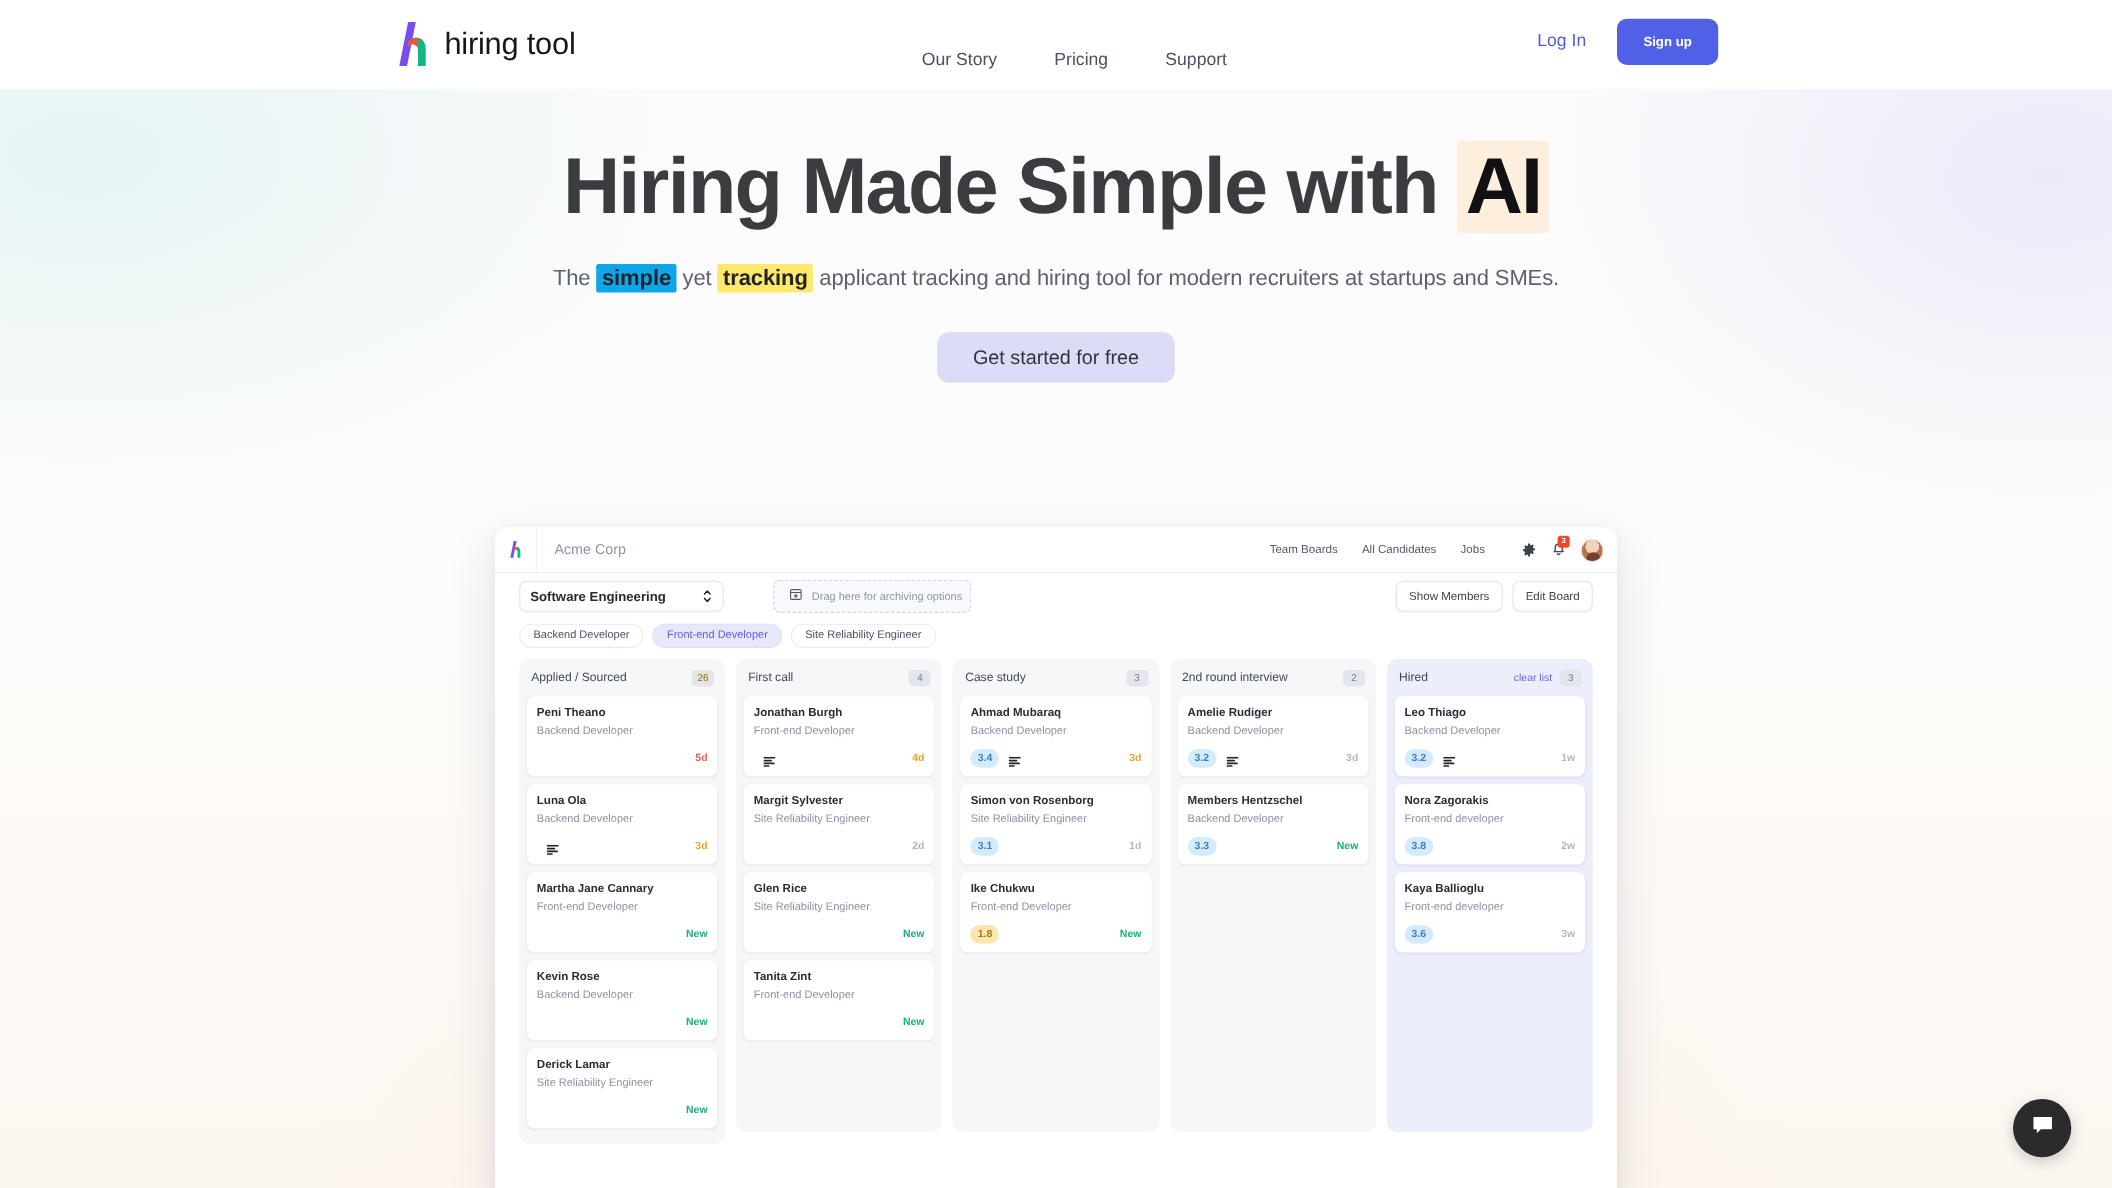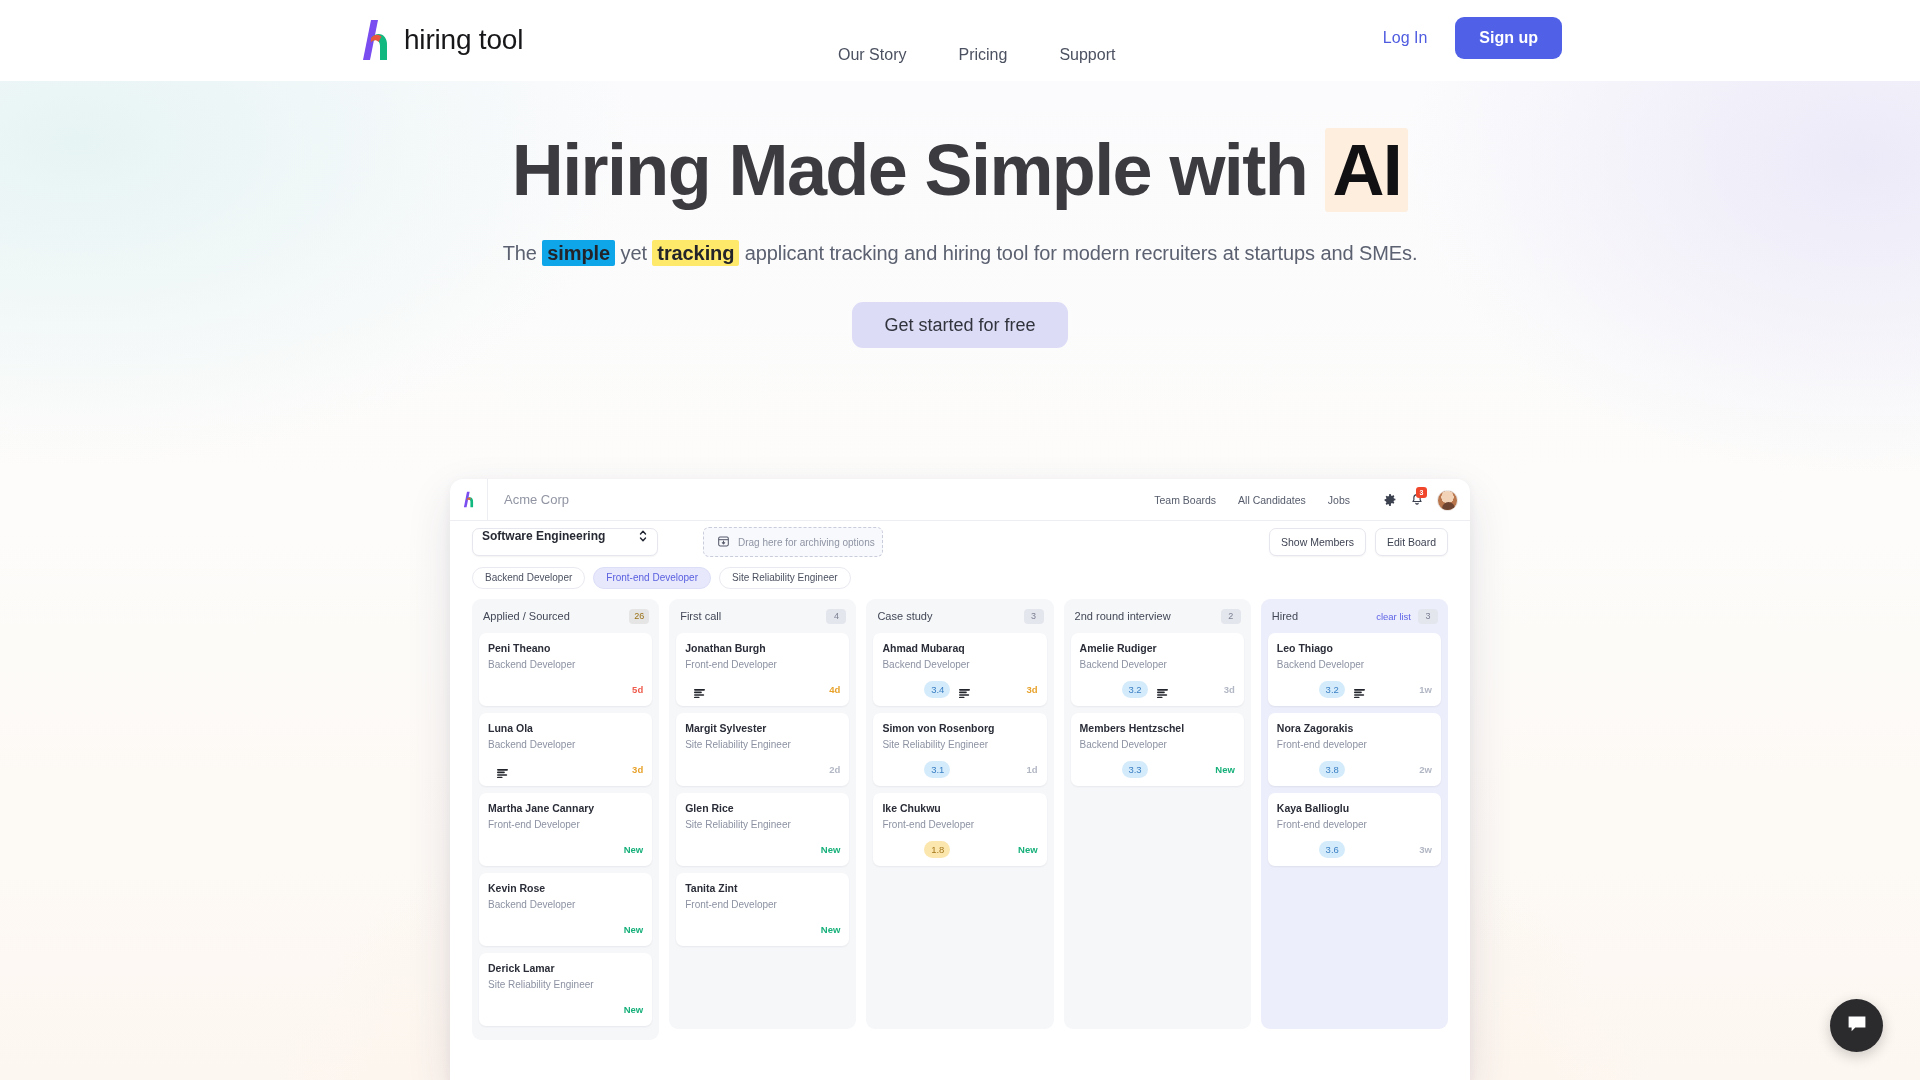--- a/index.html
+++ b/index.html
@@ -31,21 +31,21 @@
   .brand-mark { width: 34px; height: 44px; display: block; }
   .brand-word { font-size: 28px; color: #17171a; letter-spacing: -0.2px; }
 
   .nav-links { position: absolute; left: 838px; top: 46px; display: flex; gap: 52px; }
   .nav-links a { font-size: 16px; color: #4b5160; text-decoration: none; cursor: pointer; }
 
   .auth { position: absolute; right: 358px; top: 17px; display: flex; align-items: center; gap: 22px; }
   .login-link { font-size: 16px; color: #4f5ce0; text-decoration: none; cursor: pointer; padding: 0 6px; }
   .signup-btn {
     background: #5061e8; color: #fff; border: none; border-radius: 9px;
-    font-size: 16px; font-weight: bold; padding: 0 24px; height: 42px;
+    font-size: 12px; font-weight: bold; padding: 0 24px; height: 42px;
     font-family: "Liberation Sans", sans-serif; cursor: pointer;
   }
 
   
   .hero { position: absolute; left: 0; top: 81px; width: 1920px; text-align: center; z-index: 5; }
   .headline {
     margin-top: 50px;
     font-size: 72px; font-weight: bold; color: #3b3b40;
     letter-spacing: -1.6px; line-height: 1.1;
   }
@@ -96,21 +96,21 @@
     content: ""; position: absolute; left: 4px; top: 11px; width: 13px; height: 13px;
     border-radius: 50%; background: #6d4431;
   }
 
   
   .toolbar { height: 46px; position: relative; }
   .dept-select {
     position: absolute; left: 22px; top: 7px; width: 186px; height: 28px;
     background: #fff; border: 1px solid #e6e7ee; border-radius: 7px;
     box-shadow: 0 1px 1.5px rgba(30,30,60,.05);
-    display: flex; padding: 0 9px; cursor: pointer;
+    display: flex; align-items: center; padding: 0 9px; cursor: pointer;
   }
   .dept-select span { font-size: 12px; font-weight: bold; color: #272a33; }
   .dept-select .updown { position: absolute; right: 10px; width: 8px; height: 14px; }
 
   .archive-drop {
     position: absolute; left: 253px; top: 6px; width: 180px; height: 30px;
     border: 1px dashed #c9cddb; border-radius: 6px; background: #f8f9fc;
     display: flex; align-items: center; gap: 8px; padding-left: 13px; cursor: pointer;
   }
   .archive-drop span { font-size: 10px; color: #8e94a4; }
@@ -148,21 +148,21 @@
   .card {
     background: #fff; border-radius: 7px; padding: 8px 9px 8px;
     margin-bottom: 7px; box-shadow: 0 1px 2px rgba(40,40,70,.07);
     min-height: 62px; position: relative; cursor: pointer;
   }
   .c-name { font-size: 10.5px; font-weight: bold; color: #2a2d37; line-height: 14px; }
   .c-role { font-size: 10px; color: #8c92a2; margin-top: 3px; line-height: 13px; }
   .c-foot { display: flex; align-items: center; height: 18px; margin-top: 9px; }
   .score {
     min-width: 26px; height: 17px; border-radius: 9px; background: #d4ebfb; color: #3a7fc4;
-    font-size: 9.5px; font-weight: normal; line-height: 17px; text-align: right; padding: 0 6px; margin-left: 42px;
+    font-size: 9.5px; font-weight: bold; line-height: 17px; text-align: center; padding: 0 6px;
   }
   .score.low { background: #fbe6ad; color: #a5781d; }
   .notes-ic { width: 11px; height: 10px; margin-left: 9px; display: block; }
   .c-age { margin-left: auto; font-size: 9.5px; font-weight: bold; }
   .age-red { color: #ef5b4c; }
   .age-amber { color: #e8a22b; }
   .age-grey { color: #b2b7c4; }
   .age-new { color: #16b07a; }
 
   

